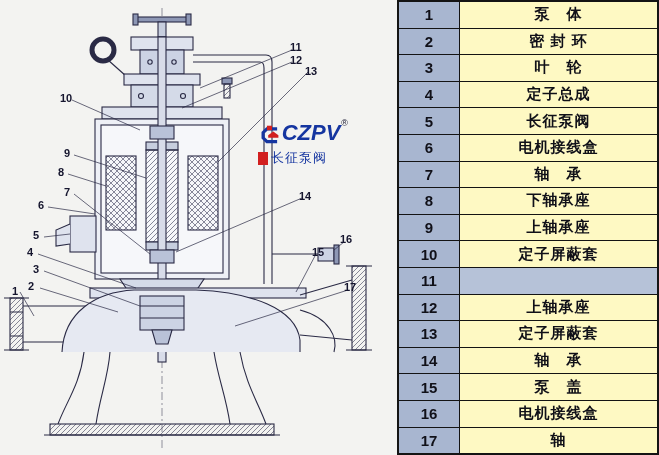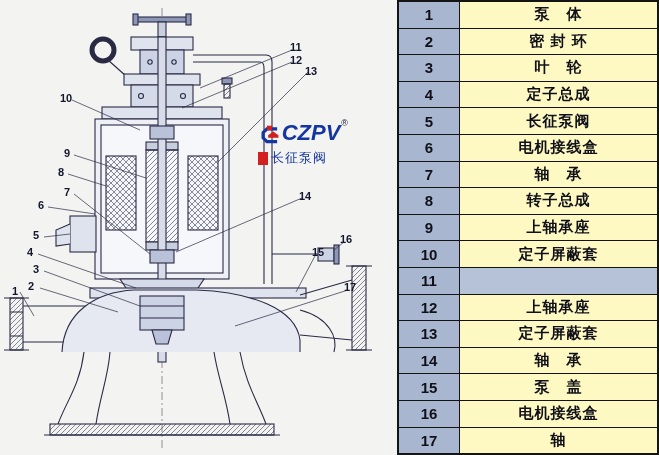--- a/index.html
+++ b/index.html
@@ -204,21 +204,21 @@
     <div class="pt-row">
       <div class="pt-cell pt-num">6</div>
       <div class="pt-cell pt-name">电机接线盒</div>
     </div>
     <div class="pt-row">
       <div class="pt-cell pt-num">7</div>
       <div class="pt-cell pt-name">轴　承</div>
     </div>
     <div class="pt-row">
       <div class="pt-cell pt-num">8</div>
-      <div class="pt-cell pt-name">转子总成</div>
+      <div class="pt-cell pt-name">下轴承座</div>
     </div>
     <div class="pt-row">
       <div class="pt-cell pt-num">9</div>
       <div class="pt-cell pt-name">上轴承座</div>
     </div>
     <div class="pt-row">
       <div class="pt-cell pt-num">10</div>
       <div class="pt-cell pt-name">定子屏蔽套</div>
     </div>
     <div class="pt-row">

